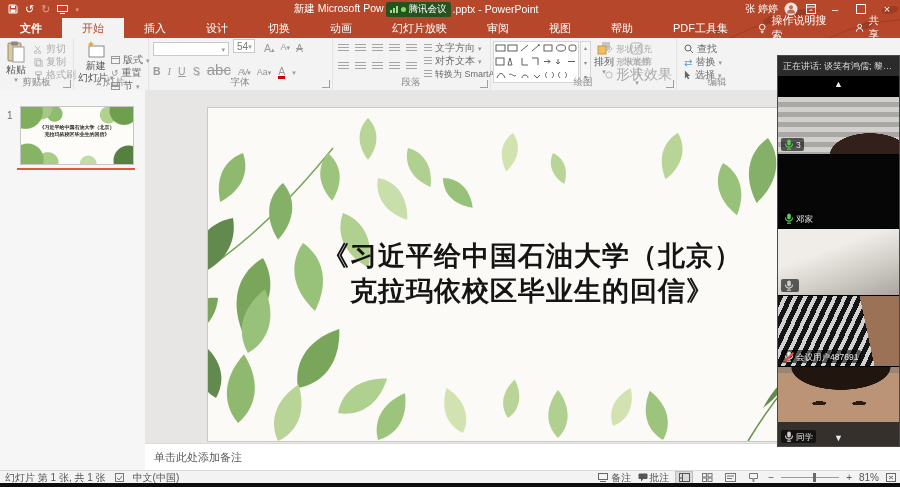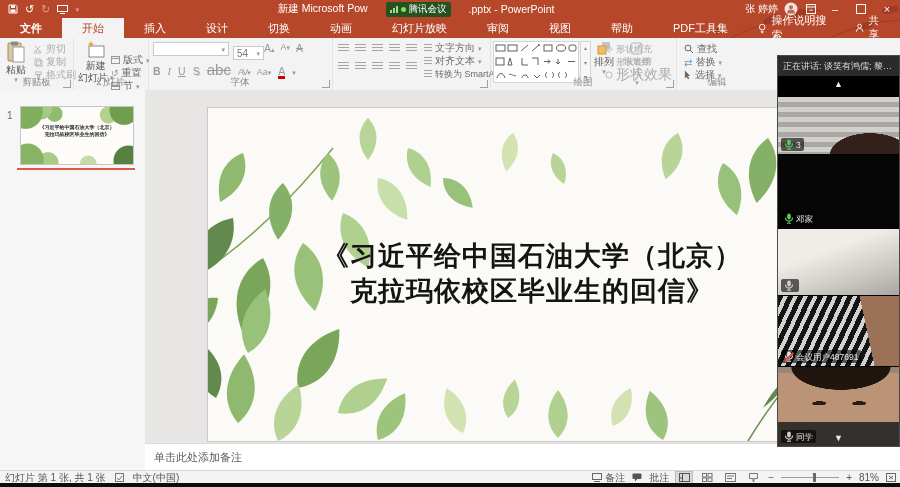--- a/index.html
+++ b/index.html
@@ -7,21 +7,21 @@
        font-family:"Liberation Sans","DejaVu Sans",sans-serif;background:#e8e6e4;
        -webkit-font-smoothing:antialiased}
   svg{display:block}
   
   #header{position:absolute;top:0;left:0;right:0;height:38px;background:#b7472a;overflow:hidden}
   #decor{position:absolute;right:0;top:0;opacity:.45;pointer-events:none}
   .trow{position:absolute;top:0;left:0;right:0;height:18px;display:flex;align-items:center;color:#fff;font-size:10.5px}
   .qat{display:flex;align-items:center;gap:7px;padding:0 8px}
   .qat .gly{font-size:11px;line-height:1}
   .qat .dim{opacity:.45}
-  .ttl{flex:1;display:flex;align-items:center;justify-content:center;gap:18px;white-space:nowrap}
+  .ttl{flex:1;display:flex;align-items:center;justify-content:center;gap:2px;white-space:nowrap}
   .badge{display:inline-flex;align-items:center;gap:3px;background:#26521f;border-radius:2px;
          padding:1px 4px;font-size:9.5px;color:#fff}
   .dotg{width:5px;height:5px;border-radius:50%;background:#7ce05a}
   .winbtns{display:flex;align-items:center;gap:0}
   .winbtn{width:26px;height:18px;display:flex;align-items:center;justify-content:center;font-size:11px;color:#fff}
   .maxbox{width:8px;height:8px;border:1px solid #fff}
   .uname{margin-right:6px;font-size:10px}
   
   .tabs{position:absolute;top:18px;left:0;right:0;height:20px;display:flex;align-items:stretch;color:#fff;font-size:11px}
   .tab{display:flex;align-items:center;padding:0 20px;white-space:nowrap}
@@ -294,21 +294,21 @@
       </span>
     </div>
     <div class="glabel">幻灯片</div>
   </div>
 
   <div class="grp" style="left:148px;width:184px">
     <div class="combo" style="position:absolute;left:5px;top:4px;width:76px">
       <span></span>
       <span class="car">▾</span>
     </div>
-    <div class="combo" style="position:absolute;left:85px;top:8px;width:31px">
+    <div class="combo" style="position:absolute;left:85px;top:1px;width:22px">
       <span>54</span>
       <span class="car">▾</span>
     </div>
     <div style="position:absolute;left:116px;top:4px;display:flex;gap:2px">
       <span class="fbtn">
           <span>A</span>
           <span class="car">▴</span>
         </span>
       <span class="fbtn" style="font-size:9px">
           <span>A</span>
@@ -357,20 +357,21 @@
       <span class="sbtn">
         <span class="lns" style="width:8px"></span>
         <span>对齐文本</span>
         <span class="car">▾</span>
       </span>
       <span class="sbtn" style="font-size:9px">
         <span class="lns" style="width:8px"></span>
         <span>转换为 SmartArt</span>
       </span>
     </div>
+    <div class="glabel">段落</div>
     <span class="dl"></span>
   </div>
 
   <div class="grp" style="left:490px;width:186px">
     <div class="gallery">
       <svg width="84" height="40" viewBox="0 0 84 40">
         <g stroke="#5f5f5f" fill="none">
           <rect x="2" y="3" width="9" height="6"></rect>
             <rect x="14" y="3" width="9" height="6"></rect>
           <line x1="27" y1="9" x2="34" y2="3"></line>
@@ -555,21 +556,21 @@
     <span>中文(中国)</span>
   </div>
   <div class="rgt">
     <span style="display:inline-flex;align-items:center;gap:3px">
       <svg width="10" height="9" viewBox="0 0 10 9">
         <rect x="0.5" y="0.5" width="9" height="6" fill="none" stroke="#666"></rect>
         <line x1="2" y1="8.5" x2="8" y2="8.5" stroke="#666"></line>
       </svg>
       <span>备注</span>
     </span>
-    <span style="display:inline-flex;align-items:center;gap:7px">
+    <span style="display:inline-flex;align-items:center;gap:1px">
       <svg width="10" height="9" viewBox="0 0 10 9">
         <rect x="0.5" y="0.5" width="9" height="5.5" rx="1" fill="#555"></rect>
         <path d="M3 6l0 2.5L5.3 6z" fill="#555"></path>
       </svg>
       <span>批注</span>
     </span>
     <span class="vb active">
       <svg width="11" height="9" viewBox="0 0 11 9">
           <rect x="0.5" y="0.5" width="10" height="8" fill="none" stroke="#555"></rect>
           <line x1="3.5" y1="0.5" x2="3.5" y2="8.5" stroke="#555"></line>

